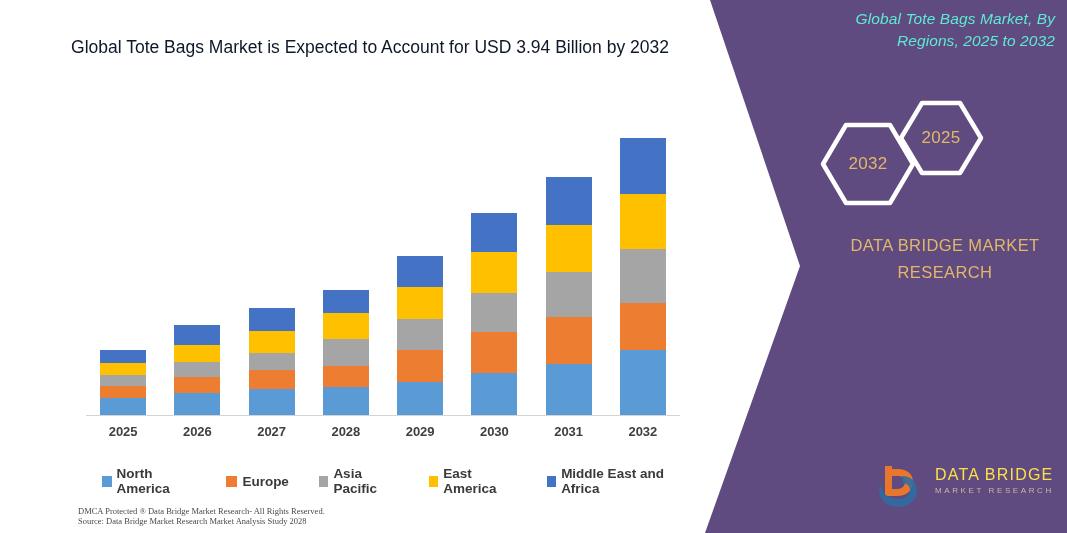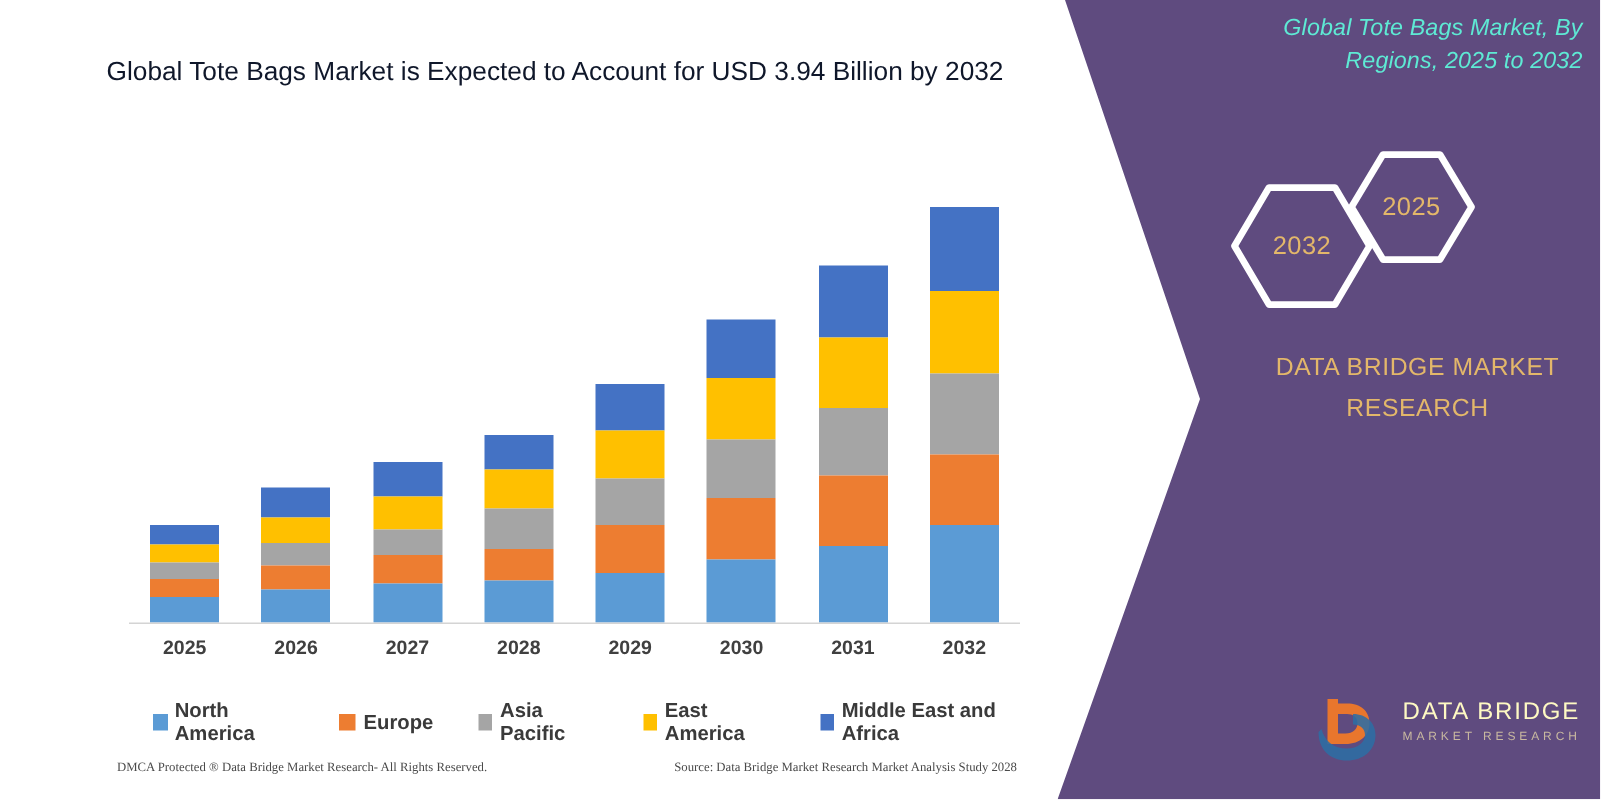--- a/index.html
+++ b/index.html
@@ -59,21 +59,21 @@
     font-size: 16.5px;
     line-height: 27px;
     letter-spacing: .4px;
   }
 
   
   .logo { position: absolute; left: 175px; top: 460px; width: 180px; height: 52px; }
   .logo-mark { position: absolute; left: 0; top: 2px; width: 54px; height: 46px; }
   .logo-text { position: absolute; left: 60px; top: 6px; }
   .logo-text .l1 {
-    color: #fef9c3; font-size: 16px; letter-spacing: 1.2px; line-height: 18px;
+    color: #fde047; font-size: 16px; letter-spacing: 1.2px; line-height: 18px;
   }
   .logo-text .l2 {
     color: #C9B9A0; font-size: 8px; letter-spacing: 2.6px; line-height: 14px;
   }
 
   
   .chart-title {
     position: absolute;
     top: 34px; left: 60px;
     width: 620px;
@@ -128,20 +128,21 @@
   .legend-swatch { width: 11px; height: 11px; }
   .legend-text { color: #3A3A3A; font-size: 13.5px; font-weight: bold; }
 
   .footer {
     position: absolute;
     left: 78px; top: 506px;
     width: 600px; height: 18px;
     display: flex; justify-content: space-between;
     color: #4A4A4A; font-size: 8.5px;
     font-family: "Liberation Serif", serif;
+    flex-direction: column;
   }
 </style>
 </head>
 <body>
 
 <div id="infographic">
 
   <div class="chart-title">Global Tote Bags Market is Expected to Account for USD 3.94 Billion by 2032</div>
 
   <div class="plot">

